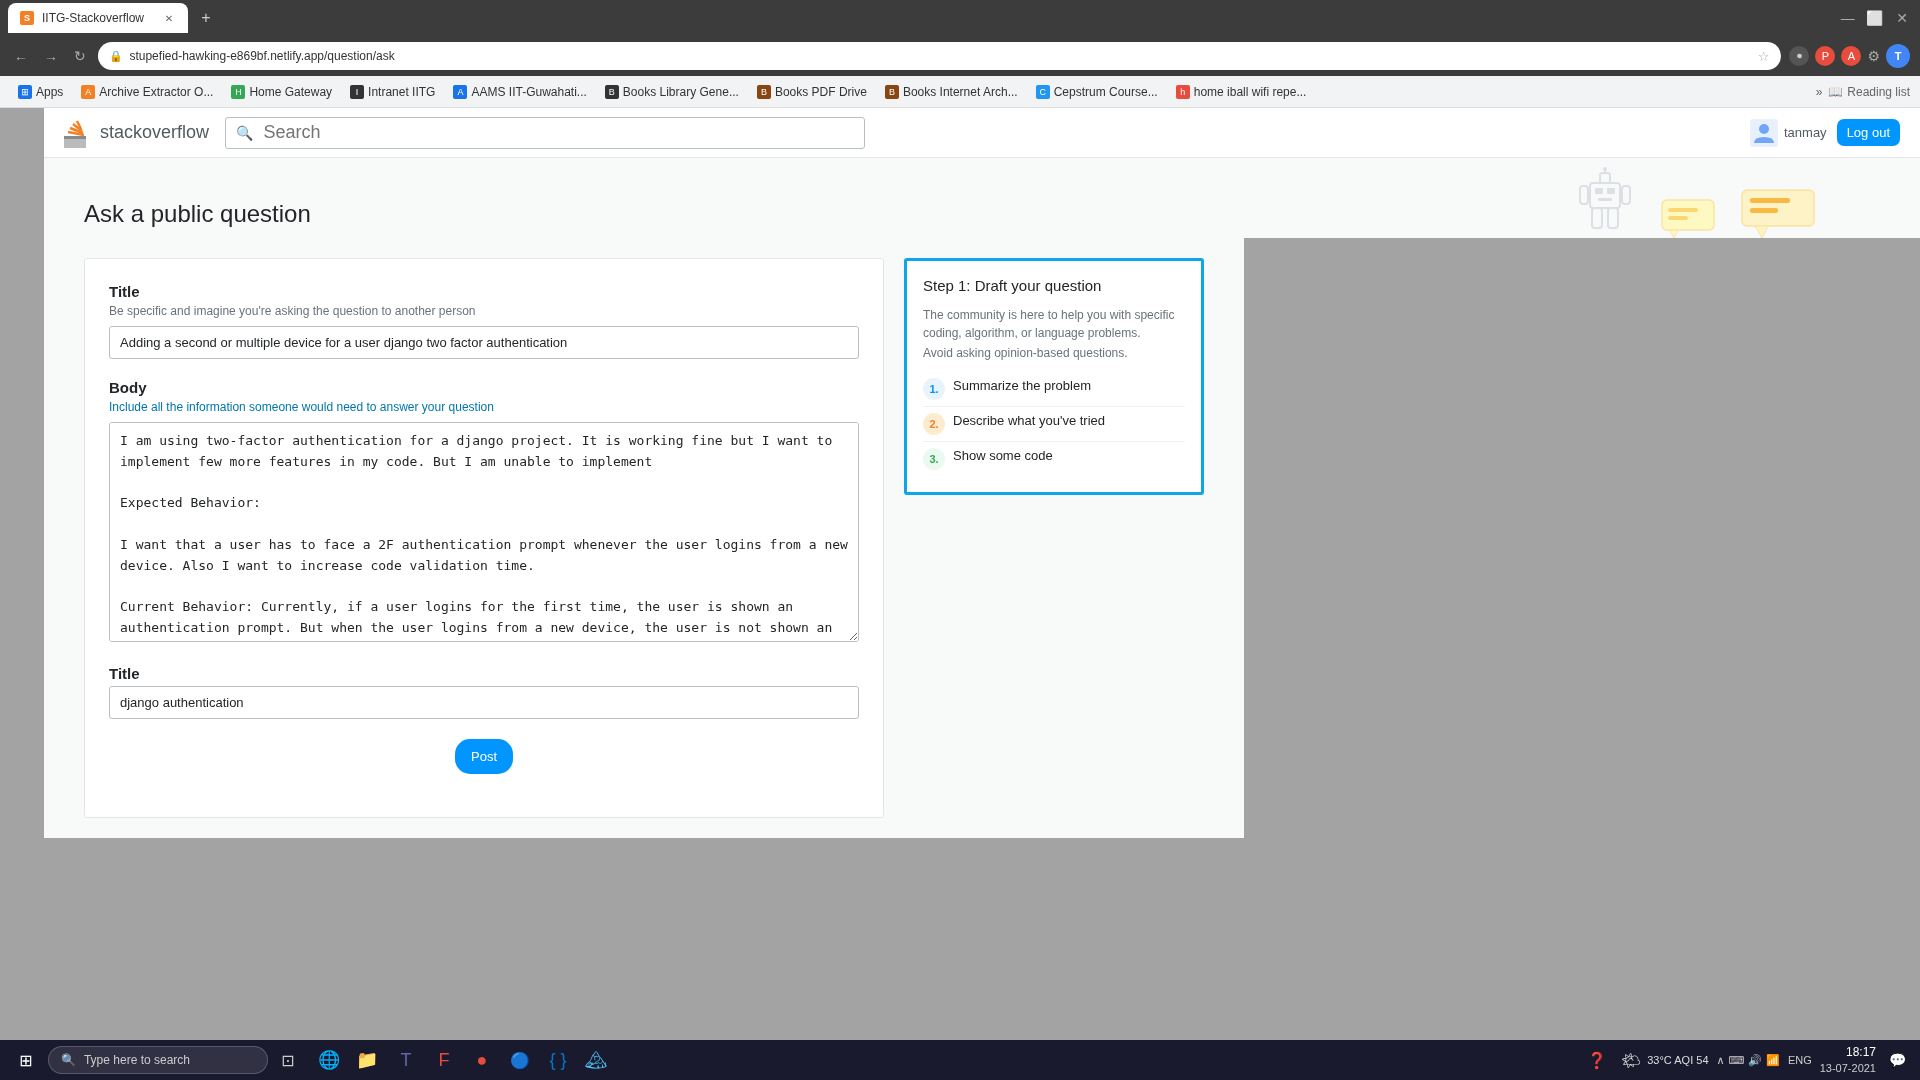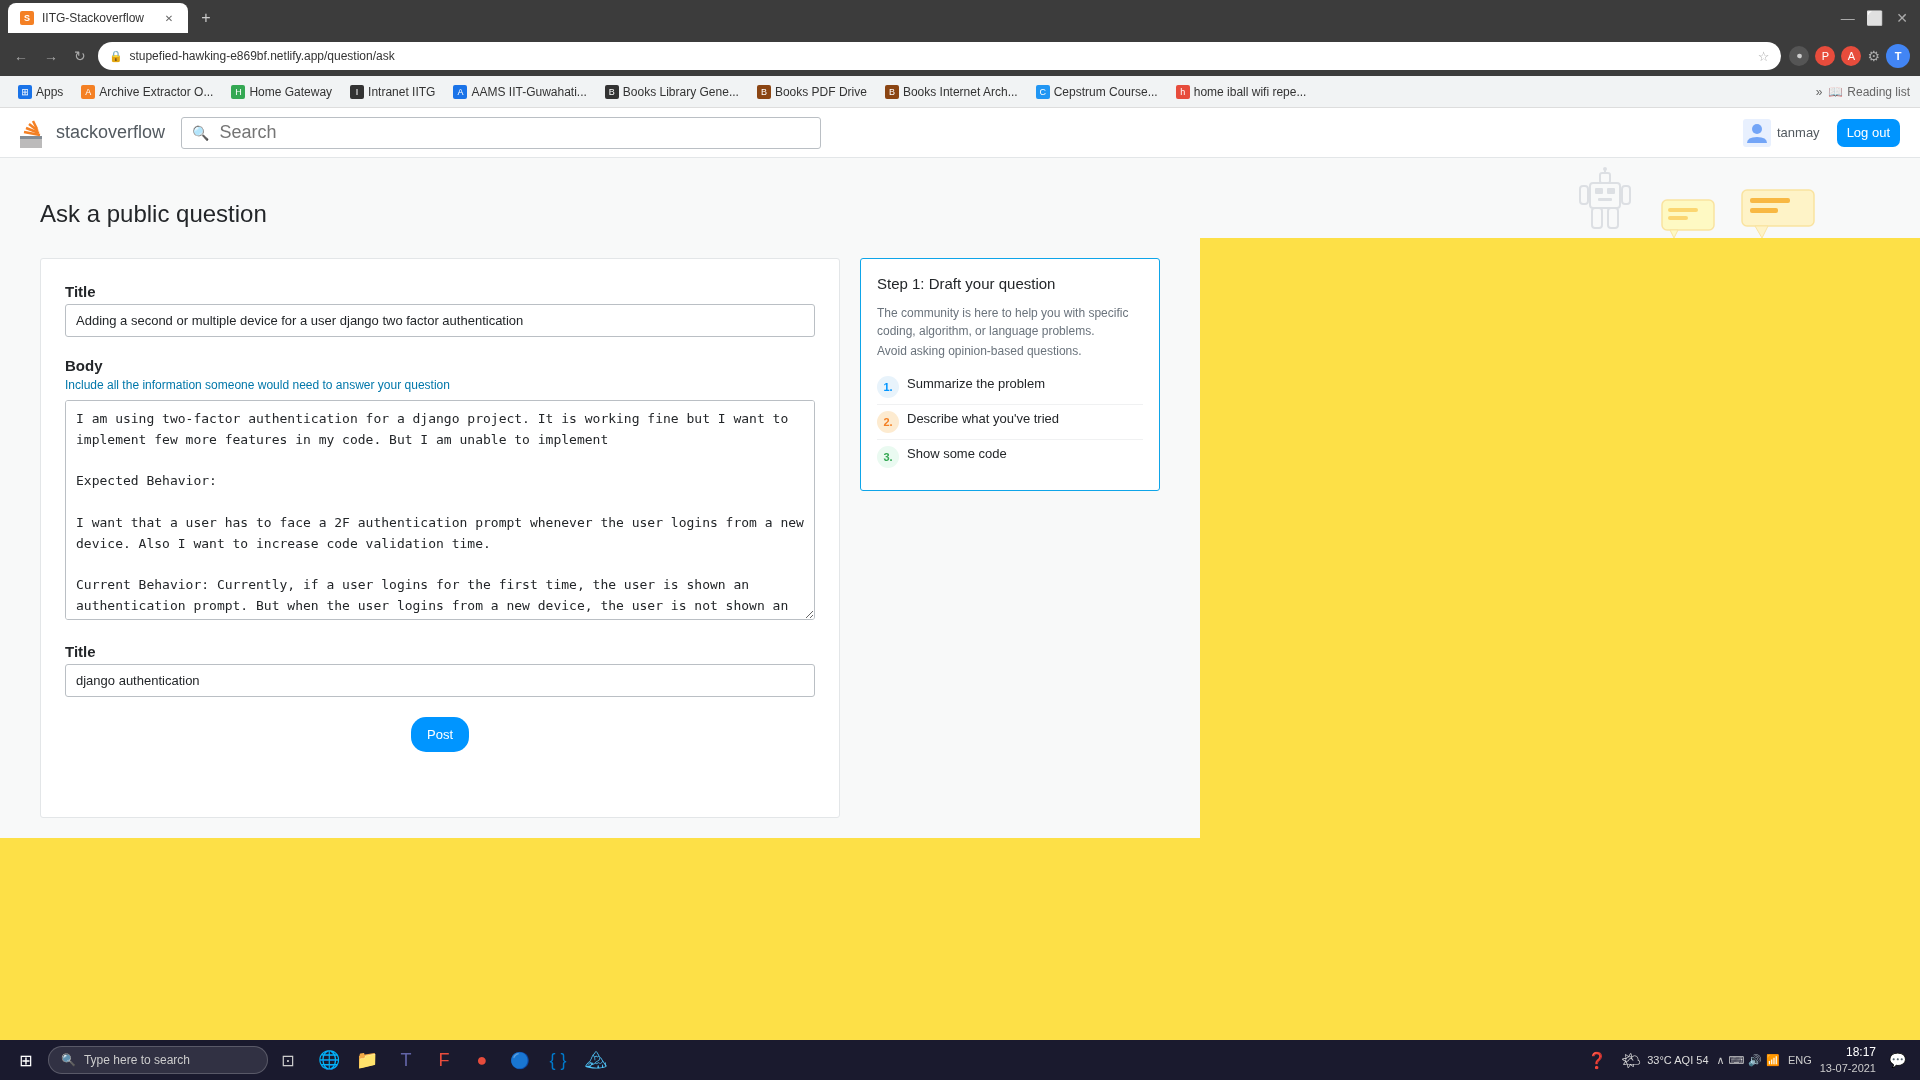--- a/index.html
+++ b/index.html
@@ -33,30 +33,30 @@
     .bm-orange { background: #f48024; color: white; }
     .bm-green { background: #34a853; color: white; }
     .bm-dark { background: #333; color: white; }
     .bm-red { background: #e74c3c; color: white; }
     .bm-brown { background: #8B4513; color: white; }
     .bm-teal { background: #2196f3; color: white; }
     .bookmarks-more { margin-left: auto; color: #666; font-size: 12px; cursor: pointer; }
     .reading-list { margin-left: 4px; color: #666; font-size: 12px; cursor: pointer; display: flex; align-items: center; gap: 4px; }
 
     
-    .page-wrapper { background: #fde047; height: calc(1080px - 36px - 40px - 32px - 30px); overflow-y: auto; }
+    .page-wrapper { background: #a3a3a3; height: calc(1080px - 36px - 40px - 32px - 30px); overflow-y: auto; padding-left: 44px; }
 
     
     .so-header { background: #fff; border-bottom: 1px solid #e3e6e8; padding: 0 20px; height: 50px; display: flex; align-items: center; gap: 16px; box-shadow: 0 1px 2px rgba(0,0,0,0.05); }
     .so-logo { display: flex; align-items: center; gap: 6px; font-size: 18px; font-weight: normal; color: #535a60; }
     .so-logo-icon { width: 30px; height: 30px; display: flex; align-items: center; justify-content: center; }
     .so-search-bar { flex: 1; max-width: 640px; display: flex; align-items: center; border: 1px solid #babfc4; border-radius: 3px; height: 32px; }
     .so-search-icon { padding: 0 10px; color: #6a737c; font-size: 14px; }
     .so-search-input { flex: 1; border: none; outline: none; font-size: 18px; color: #6a737c; background: transparent; }
-    .so-header-right { margin-left: auto; display: flex; gap: 17px; }
+    .so-header-right { margin-left: auto; display: flex; align-items: center; gap: 10px; }
     .so-user { display: flex; align-items: center; gap: 6px; font-size: 13px; color: #535a60; }
     .so-logout-btn { background: #0095ff; color: white; border: none; border-radius: 7px; padding: 6px 10px; font-size: 13px; cursor: pointer; }
 
     
     .hero-area { background: #f8f9f9; height: 80px; position: relative; display: flex; align-items: flex-end; padding: 0 40px; overflow: hidden; }
     .hero-title { font-size: 24px; font-weight: 300; color: #232629; padding-bottom: 10px; }
     .robot-container { position: absolute; right: 100px; bottom: 0; display: flex; align-items: flex-end; gap: 20px; }
 
     
     .main-content { display: flex; gap: 20px; padding: 20px 40px; max-width: 1200px; background: #f8f9f9; min-height: 600px; }
@@ -67,21 +67,21 @@
     .form-section { margin-bottom: 20px; }
     .form-label { font-size: 15px; font-weight: 600; color: #232629; margin-bottom: 4px; }
     .form-hint { font-size: 12px; color: #6a737c; margin-bottom: 8px; }
     .form-input { width: 100%; border: 1px solid #babfc4; border-radius: 3px; padding: 8px 10px; font-size: 13px; color: #232629; outline: none; }
     .form-textarea { width: 100%; border: 1px solid #babfc4; border-radius: 3px; padding: 8px 10px; font-size: 13px; color: #232629; outline: none; resize: vertical; min-height: 220px; line-height: 1.6; }
 
     
     .post-btn { background: #0095ff; color: white; border: none; border-radius: 15px; padding: 10px 16px; font-size: 13px; cursor: pointer; display: block; margin: 0 auto; }
 
     
-    .step-box { background: #fff; border: 1px solid #0ea5e9; border-radius: 3px; padding: 16px; }
+    .step-box { background: #fff; border: 3px solid #0ea5e9; border-radius: 3px; padding: 16px; }
     .step-title { font-size: 15px; color: #232629; margin-bottom: 12px; font-weight: normal; }
     .step-desc { font-size: 12px; color: #6a737c; margin-bottom: 4px; line-height: 1.5; }
     .step-avoid { font-size: 12px; color: #6a737c; margin-bottom: 12px; }
     .step-items { list-style: none; }
     .step-item { display: flex; align-items: flex-start; gap: 8px; padding: 6px 0; font-size: 13px; color: #232629; }
     .step-item:not(:last-child) { border-bottom: 1px solid #f0f1f2; }
     .step-num { width: 22px; height: 22px; background: #e8f3fb; color: #0095ff; border-radius: 50%; display: flex; align-items: center; justify-content: center; font-size: 11px; font-weight: bold; flex-shrink: 0; }
     .step-num-2 { background: #fdebd0; color: #f48024; }
     .step-num-3 { background: #eafaf1; color: #34a853; }
 
@@ -250,20 +250,21 @@
       </svg>
     </div>
   </div>
 
   <div class="main-content">
 
     <div class="question-form">
 
       <div class="form-section">
         <div class="form-label">Title</div>
+        <div class="form-hint">Be specific and imagine you're asking the question to another person</div>
         <input type="text" class="form-input" value="Adding a second or multiple device for a user django two factor authentication" style="">
       </div>
 
       <div class="form-section">
         <div class="form-label">Body</div>
         <div class="form-hint" style="color:#07a;">Include all the information someone would need to answer your question</div>
         <textarea class="form-textarea" style="">I am using two-factor authentication for a django project. It is working fine but I want to implement few more features in my code. But I am unable to implement
 
 Expected Behavior:
 

